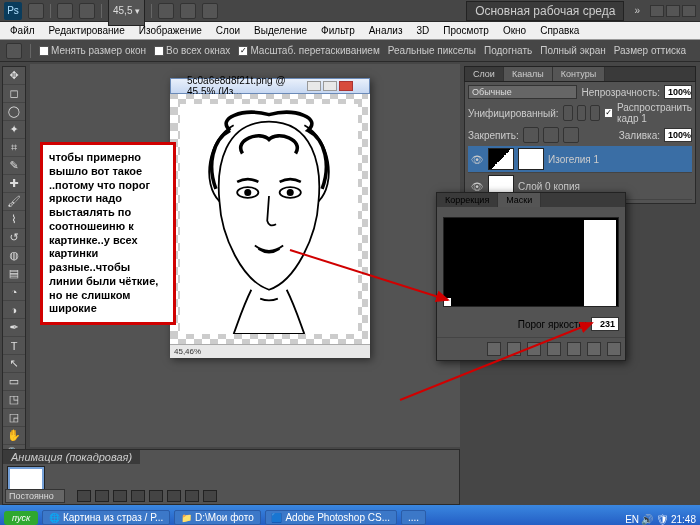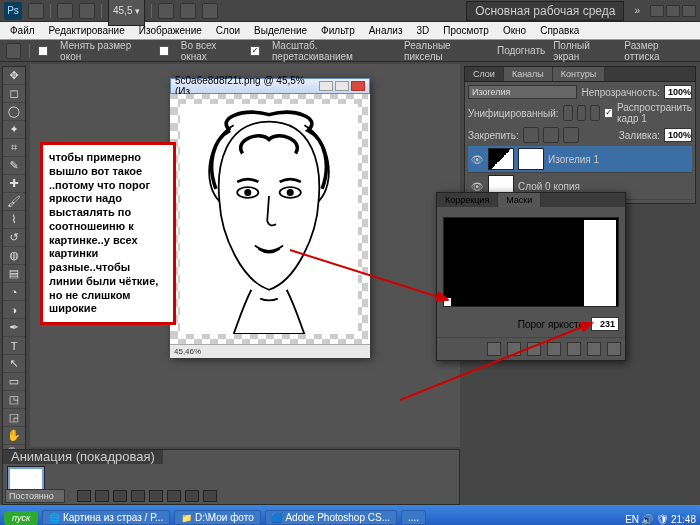--- a/index.html
+++ b/index.html
@@ -12,34 +12,34 @@
 .sep { width:1px; height:14px; background:#666; }
 .zoom-box { background:#555; border:1px solid #222; color:#ddd; padding:9px 4px; font-size:9px; }
 .workspace-btn { margin-left:auto; background:#3a3a3a; border:1px solid #222; color:#ccc; padding:2px 8px; font-size:12px; }
 .wc-icons { display:flex; gap:2px; }
 .wc { width:14px; height:12px; background:#555; border:1px solid #333; }
 
 .menu-bar { background:#f0f0f0; height:18px; display:flex; align-items:center; gap:2px; padding:0 4px; color:#000; border-bottom:1px solid #999; }
 .menu-item { padding:1px 6px; font-size:10px; }
 
 .options-bar { background:#464646; height:22px; display:flex; align-items:center; padding:0 6px; gap:8px; color:#ccc; border-bottom:1px solid #2a2a2a; }
-.opt { font-size:9px; display:flex; align-items:center; gap:12px; color:#ccc; }
+.opt { font-size:9px; display:flex; align-items:center; gap:2px; color:#ccc; }
 .chk { width:10px; height:10px; background:#fff; border:1px solid #555; display:inline-flex; align-items:center; justify-content:center; color:#000; font-size:8px; line-height:8px; }
 
 
 .toolbox { position:absolute; left:2px; top:66px; width:24px; background:#535353; border:1px solid #2a2a2a; display:flex; flex-direction:column; }
 .tool { width:22px; height:18px; border-bottom:1px solid #444; display:flex; align-items:center; justify-content:center; color:#ddd; font-size:11px; }
 .fgbg { height:24px; position:relative; }
 .fg { position:absolute; width:12px; height:12px; background:#000; border:1px solid #aaa; left:2px; top:2px; }
 .bg { position:absolute; width:12px; height:12px; background:#fff; border:1px solid #aaa; left:8px; top:8px; }
 
 
 .canvas-area { position:absolute; left:30px; top:64px; right:240px; bottom:78px; background:#535353; }
 .doc-window { position:absolute; left:140px; top:14px; width:200px; background:#fff; border:1px solid url; box-shadow:2px 2px 8px rgba(0,0,0,0.5); }
-.doc-title { background:linear-gradient(#e9f0fb,#c7d8f2); height:16px; display:flex; align-items:center; padding:0 4px; font-size:9px; color:#000; justify-content:space-between; border:1px solid #6a8ab8; }
+.doc-title { background:linear-gradient(#e9f0fb,#c7d8f2); height:16px; display:flex; align-items:center; padding:0 16px; font-size:9px; color:#000; justify-content:space-between; border:1px solid #6a8ab8; }
 .doc-wc { display:flex; gap:2px; }
 .doc-wc span { width:14px; height:10px; background:#d74b3d; border:1px solid #a33; display:inline-block; }
 .doc-wc span:nth-child(1),.doc-wc span:nth-child(2){ background:#e8e8e8; border:1px solid #999; }
 .doc-canvas { width:198px; height:250px; background:repeating-conic-gradient(#ccc 0% 25%, #fff 0% 50%) 0/16px 16px; position:relative; }
 .face { position:absolute; inset:10px; background:#fff; }
 .face svg { width:100%; height:100%; }
 .doc-status { background:#e8e8e8; height:14px; font-size:8px; padding:0 4px; color:#333; display:flex; align-items:center; border-top:1px solid #aaa; }
 
 
 .anno { position:absolute; left:40px; top:142px; width:136px; background:#fff; border:3px solid #d00000; padding:6px; font-size:11px; font-weight:bold; color:#000; line-height:1.25; }
@@ -66,21 +66,21 @@
 .thr-body { padding:6px; font-size:9px; }
 .histogram { background:#000; height:90px; border:1px solid #222; position:relative; margin:4px 0; }
 .histogram::after { content:""; position:absolute; right:2px; bottom:0; width:32px; height:86px; background:#fff; }
 .histogram::before { content:""; position:absolute; left:0; bottom:0; right:34px; height:8px; background:linear-gradient(to right, #fff 0%, #fff 5%, transparent 5%, transparent 100%); }
 .slider-row { display:flex; justify-content:flex-end; align-items:center; gap:4px; margin-top:10px; }
 .bottom-icons { display:flex; gap:6px; justify-content:flex-end; padding:4px; border-top:1px solid #444; }
 .bi { width:14px; height:14px; background:#666; border:1px solid #333; }
 
 
 .anim-panel { position:absolute; left:2px; right:240px; bottom:20px; height:56px; background:#535353; border:1px solid #2a2a2a; }
-.anim-tab { background:#3a3a3a; padding:0 8px; font-size:13px; display:inline-block; color:#ccc; height:14px; line-height:14px; }
+.anim-tab { background:#3a3a3a; padding:0 8px; font-size:11px; display:inline-block; color:#ccc; height:14px; line-height:14px;font-style:italic; }
 .frames { display:flex; align-items:center; gap:6px; padding:2px 4px; }
 .frame { width:38px; height:34px; background:#74a0d8; border:1px solid #222; position:relative; }
 .frame-thumb { position:absolute; inset:2px 2px 10px 2px; background:#fff; }
 .frame-lbl { position:absolute; bottom:0; left:0; right:0; background:#333; color:#ccc; font-size:7px; text-align:center; }
 .play-ctrl { display:flex; gap:4px; align-items:center; margin-left:6px; }
 .pc { width:14px; height:12px; background:#444; border:1px solid #222; }
 
 
 .taskbar { position:absolute; bottom:0; left:0; right:0; height:20px; background:linear-gradient(#3a87e0,#245ec4); display:flex; align-items:flex-end; padding:0 4px; gap:4px; color:#fff; }
 .start { background:#2fa82f; border-radius:3px; padding:2px 8px; font-size:9px; font-style:italic; }
@@ -225,21 +225,21 @@
 <div class="anno">чтобы примерно вышло вот такое ..потому что  порог яркости надо выстаялять по соотношеиню к картинке..у всех картинки разные..чтобы линии были чёткие, но не слишком широкие</div>
 
 <div class="right-panels">
   <div class="panel-tabs">
     <div class="tab active">Слои</div>
     <div class="tab">Каналы</div>
     <div class="tab">Контуры</div>
   </div>
   <div class="panel-body">
     <div class="row">
-      <div class="select">Изогелия</div>
+      <div class="select">Обычные</div>
       <span>Непрозрачность:</span>
       <div class="num-box">100%</div>
     </div>
     <div class="row">
       <span>Унифицированный:</span>
       <span class="top-icon"></span>
       <span class="top-icon"></span>
       <span class="top-icon"></span>
       <span class="chk">✓</span>
       <span>Распространить кадр 1</span>

